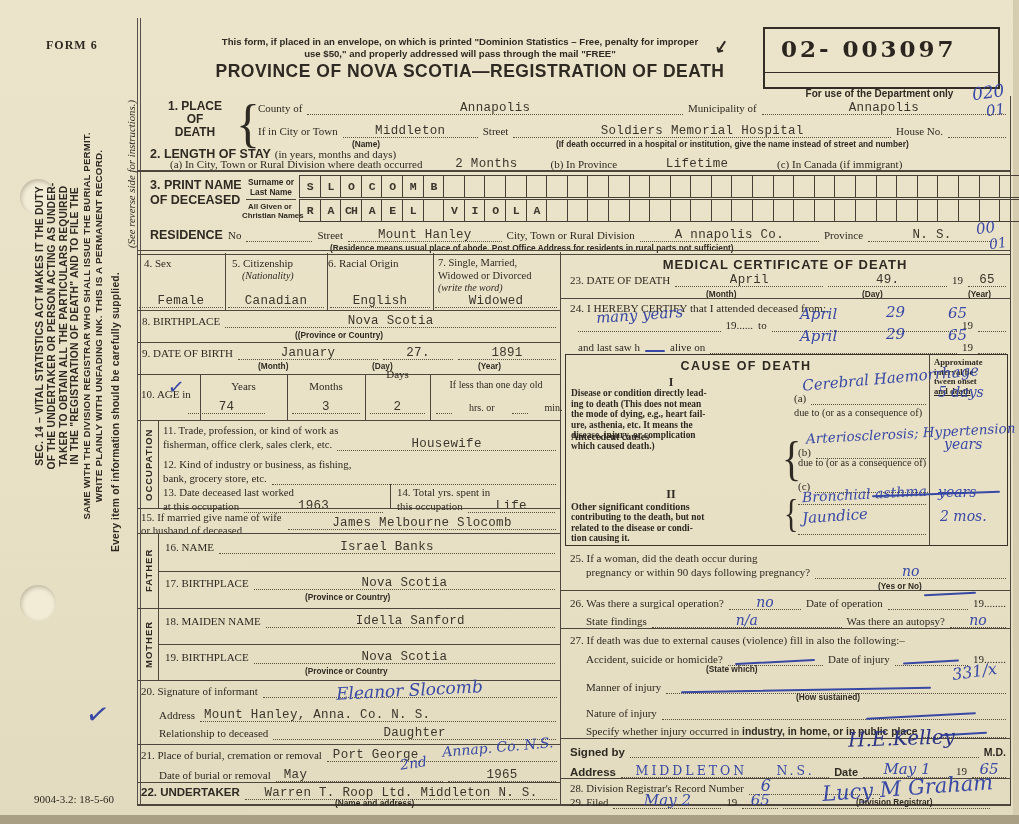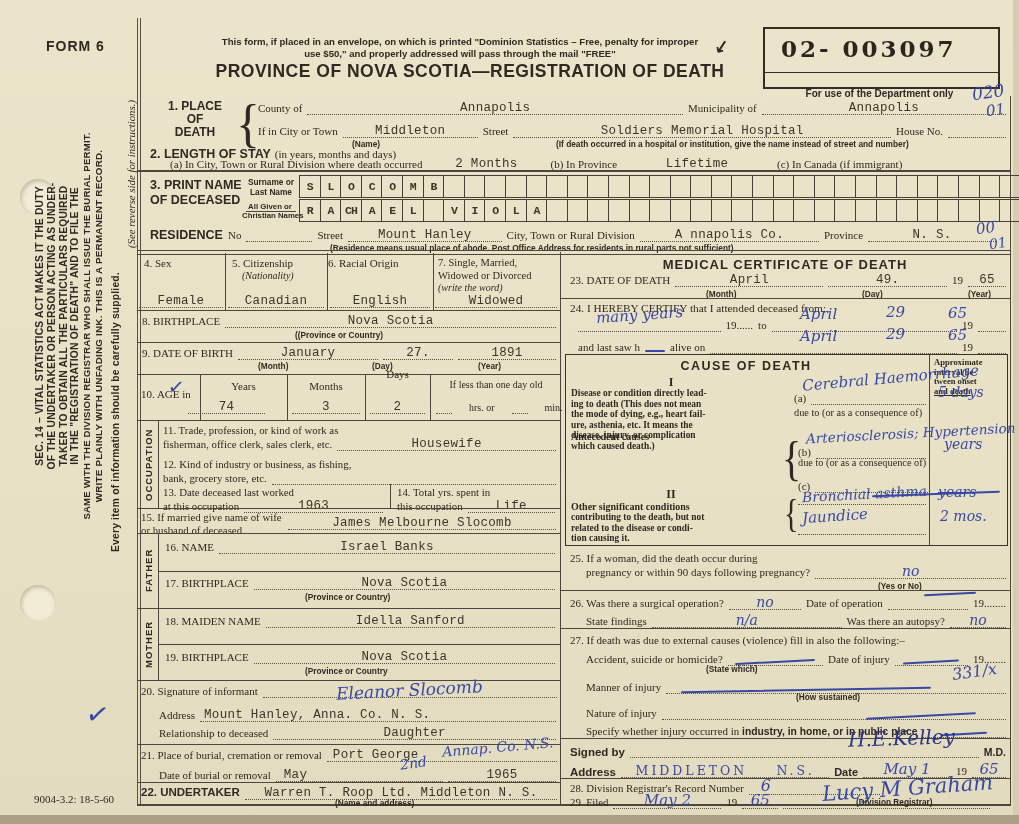--- a/index.html
+++ b/index.html
@@ -33,21 +33,21 @@
 </head>
 <body>
 
 <div class="page">
 
   <div class="a" style="left:1013px;top:0;width:6px;height:824px;background:#d6cdb0;"></div>
   <div class="a" style="left:0;top:815px;width:1019px;height:9px;background:#a89f84;"></div>
   <div class="hole" style="left:20px;top:179px;"></div>
   <div class="hole" style="left:20px;top:585px;"></div>
 
-  <div class="a s b" style="left:46px;top:38px;font-size:14px;letter-spacing:1px;">FORM 6</div>
+  <div class="a s b" style="left:46px;top:38px;font-size:12px;letter-spacing:1px;font-family:Liberation Serif, serif;">FORM 6</div>
   <div class="a" style="left:34px;top:793px;font-size:11px;">9004-3.2: 18-5-60</div>
 
   <div class="a" style="left:34px;top:552px;width:452px;transform:rotate(-90deg);transform-origin:0 0;">
     <div class="sb" style="text-align:center;">SEC. 14 – VITAL STATISTICS ACT MAKES IT THE DUTY</div>
     <div class="sb" style="text-align:center;">OF THE UNDERTAKER OR PERSON ACTING AS UNDER-</div>
     <div class="sb" style="text-align:center;">TAKER TO OBTAIN ALL THE PARTICULARS REQUIRED</div>
     <div class="sb" style="text-align:center;">IN THE "REGISTRATION OF DEATH" AND TO FILE THE</div>
     <div class="sb" style="text-align:center;font-size:9.6px;">SAME WITH THE DIVISION REGISTRAR WHO SHALL ISSUE THE BURIAL PERMIT.</div>
     <div class="sb" style="text-align:center;font-size:9.9px;">WRITE PLAINLY WITH UNFADING INK. THIS IS A PERMANENT RECORD.</div>
     <div class="sb" style="margin-top:5px;text-align:left;">Every item of information should be carefully supplied.</div>
@@ -120,21 +120,21 @@
       </span>
     <span class="l">(c) In Canada (if immigrant)</span>
     <span class="d g"></span>
   </div>
 
   <div class="hr" style="left:137px;top:170px;width:874px;height:2px;"></div>
   <div class="a s b" style="left:150px;top:178px;font-size:12.5px;line-height:15px;">
     <div>3. PRINT NAME</div>
     <div>OF DECEASED</div>
   </div>
-  <div class="a u" style="left:246px;top:177px;width:50px;text-align:center;border-bottom:1px solid #4c463c;padding-bottom:14px;">
+  <div class="a u" style="left:246px;top:177px;width:50px;text-align:center;border-bottom:1px solid #4c463c;padding-bottom:2px;">
     <div>Surname or</div>
     <div>Last Name</div>
   </div>
   <div class="a u" style="left:242px;top:202px;width:56px;text-align:center;font-size:7.8px;">
     <div>All Given or</div>
     <div>Christian Names</div>
   </div>
   <div class="cellrow" style="left:300px;top:175px;">
       <div class="cell">S</div>
       <div class="cell">L</div>

